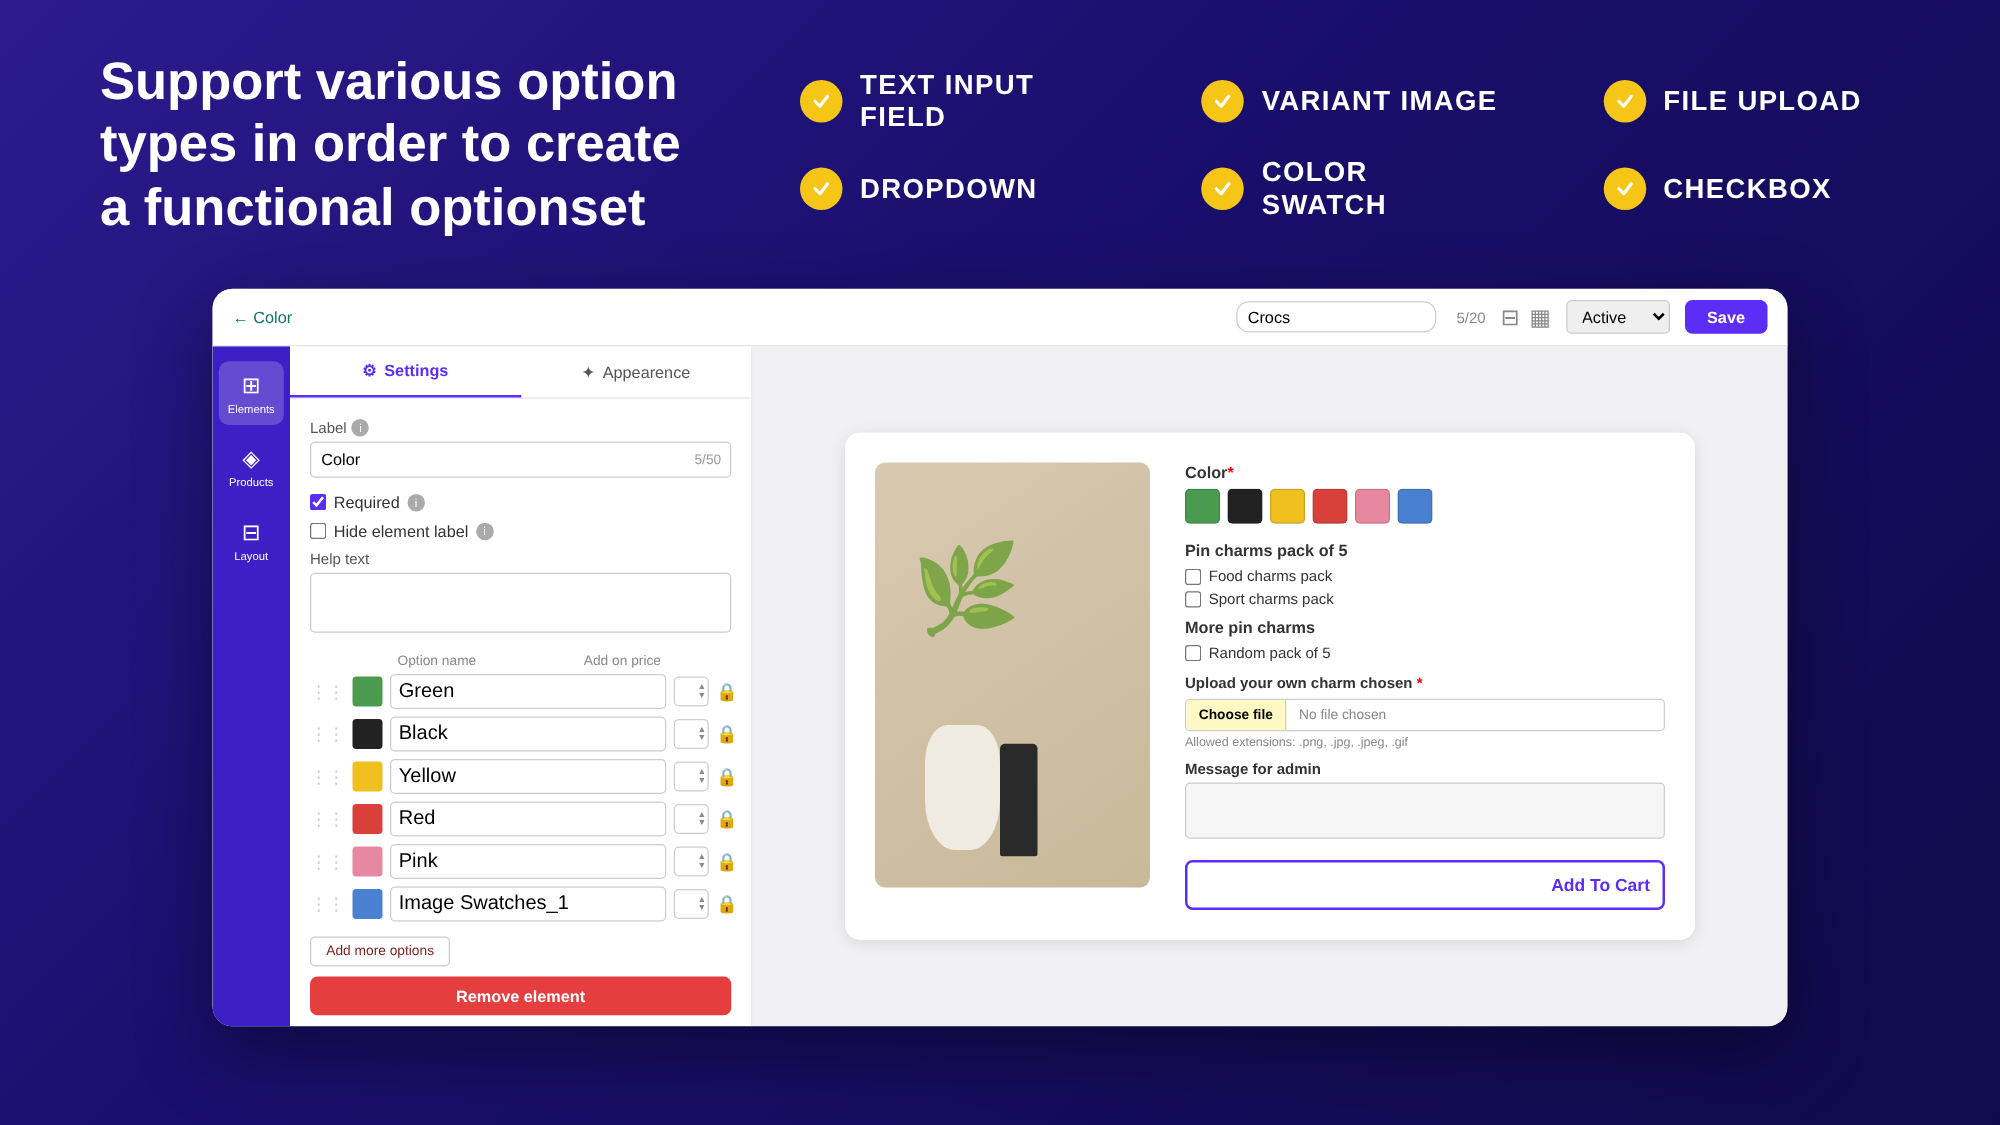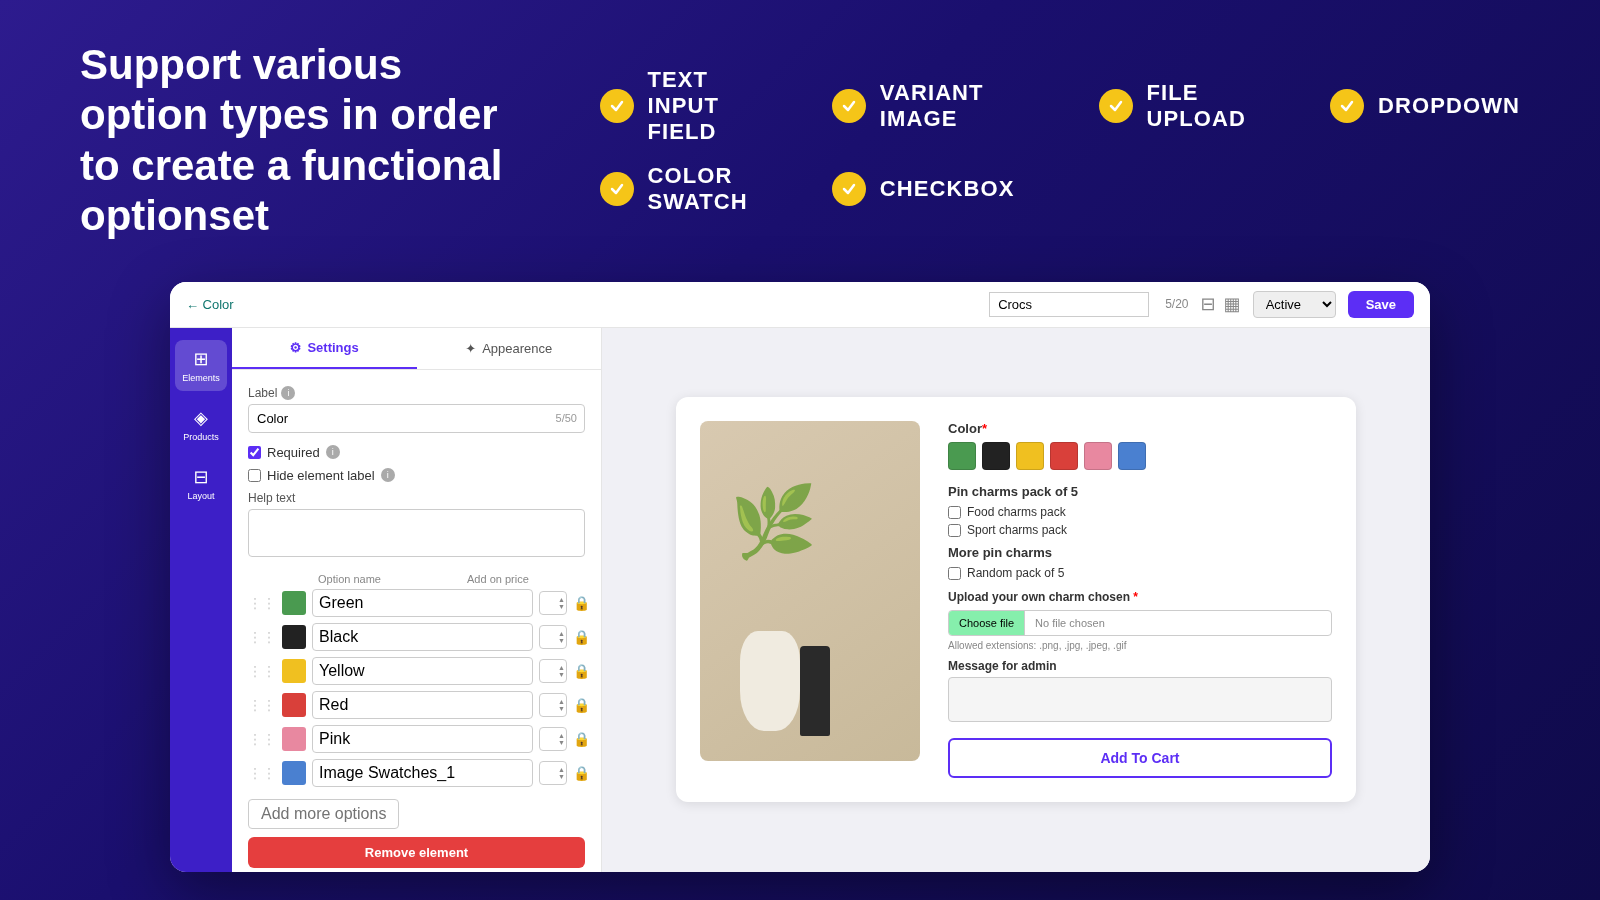--- a/index.html
+++ b/index.html
@@ -20,21 +20,21 @@
     }
     .headline {
       max-width: 480px;
       color: #fff;
       font-size: 42px;
       font-weight: 800;
       line-height: 1.2;
     }
     .features-grid {
       display: grid;
-      grid-template-columns: 1fr 1fr 1fr 1fr;
+      grid-template-columns: 1fr 1fr 1fr;
       gap: 18px 84px;
     }
     .feature-item {
       display: flex;
       align-items: center;
       gap: 14px;
       color: #fff;
       font-size: 22px;
       font-weight: 700;
       letter-spacing: 0.05em;
@@ -83,21 +83,21 @@
       display: flex;
       align-items: center;
       gap: 4px;
       font-size: 13px;
       color: #0f766e;
       cursor: pointer;
     }
     .topbar-spacer { flex: 1; }
     .topbar-input {
       border: 1px solid #ccc;
-      border-radius: 0;
+      border-radius: 10px;
       padding: 4px 8px;
       font-size: 13px;
       width: 160px;
     }
     .topbar-count {
       font-size: 12px;
       color: #888;
       margin-left: 4px;
     }
     .topbar-icons {
@@ -305,24 +305,24 @@
       font-size: 7px;
       color: #888;
       line-height: 1;
       cursor: pointer;
     }
     .lock-icon { color: #bbb; font-size: 14px; }
     .add-more-btn {
       border: 1px solid #ccc;
       border-radius: 4px;
       padding: 5px 12px;
-      font-size: 16px;
+      font-size: 11px;
       background: #fff;
       cursor: pointer;
-      color: #737373;
+      color: #7f1d1d;
       margin-top: 6px;
     }
     .remove-btn {
       background: #e53e3e;
       color: #fff;
       border: none;
       border-radius: 6px;
       padding: 8px;
       font-size: 13px;
       font-weight: 600;
@@ -441,27 +441,28 @@
     }
     .file-upload-row {
       display: flex;
       align-items: center;
       border: 1px solid #ccc;
       border-radius: 4px;
       overflow: hidden;
       margin-bottom: 4px;
     }
     .choose-file-btn {
-      background: #86efac;
+      background: #fef9c3;
       border: none;
       border-right: 1px solid #ccc;
       padding: 6px 10px;
       font-size: 11px;
       cursor: pointer;
       white-space: nowrap;
+      font-weight: bold;
     }
     .no-file-text {
       padding: 6px 10px;
       font-size: 11px;
       color: #888;
       flex: 1;
     }
     .allowed-ext {
       font-size: 10px;
       color: #888;
@@ -487,21 +488,21 @@
     .add-to-cart-btn {
       width: 100%;
       border: 2px solid #5c2ef5;
       background: #fff;
       color: #5c2ef5;
       border-radius: 6px;
       padding: 10px;
       font-size: 14px;
       font-weight: 600;
       cursor: pointer;
-      text-align: center;
+      text-align: right;
     }
   </style>
 </head>
 <body>
 
 <div class="top-section">
   <h1 class="headline">Support various option types in order to create a functional optionset</h1>
   <div class="features-grid">
 
     <div class="feature-item">

